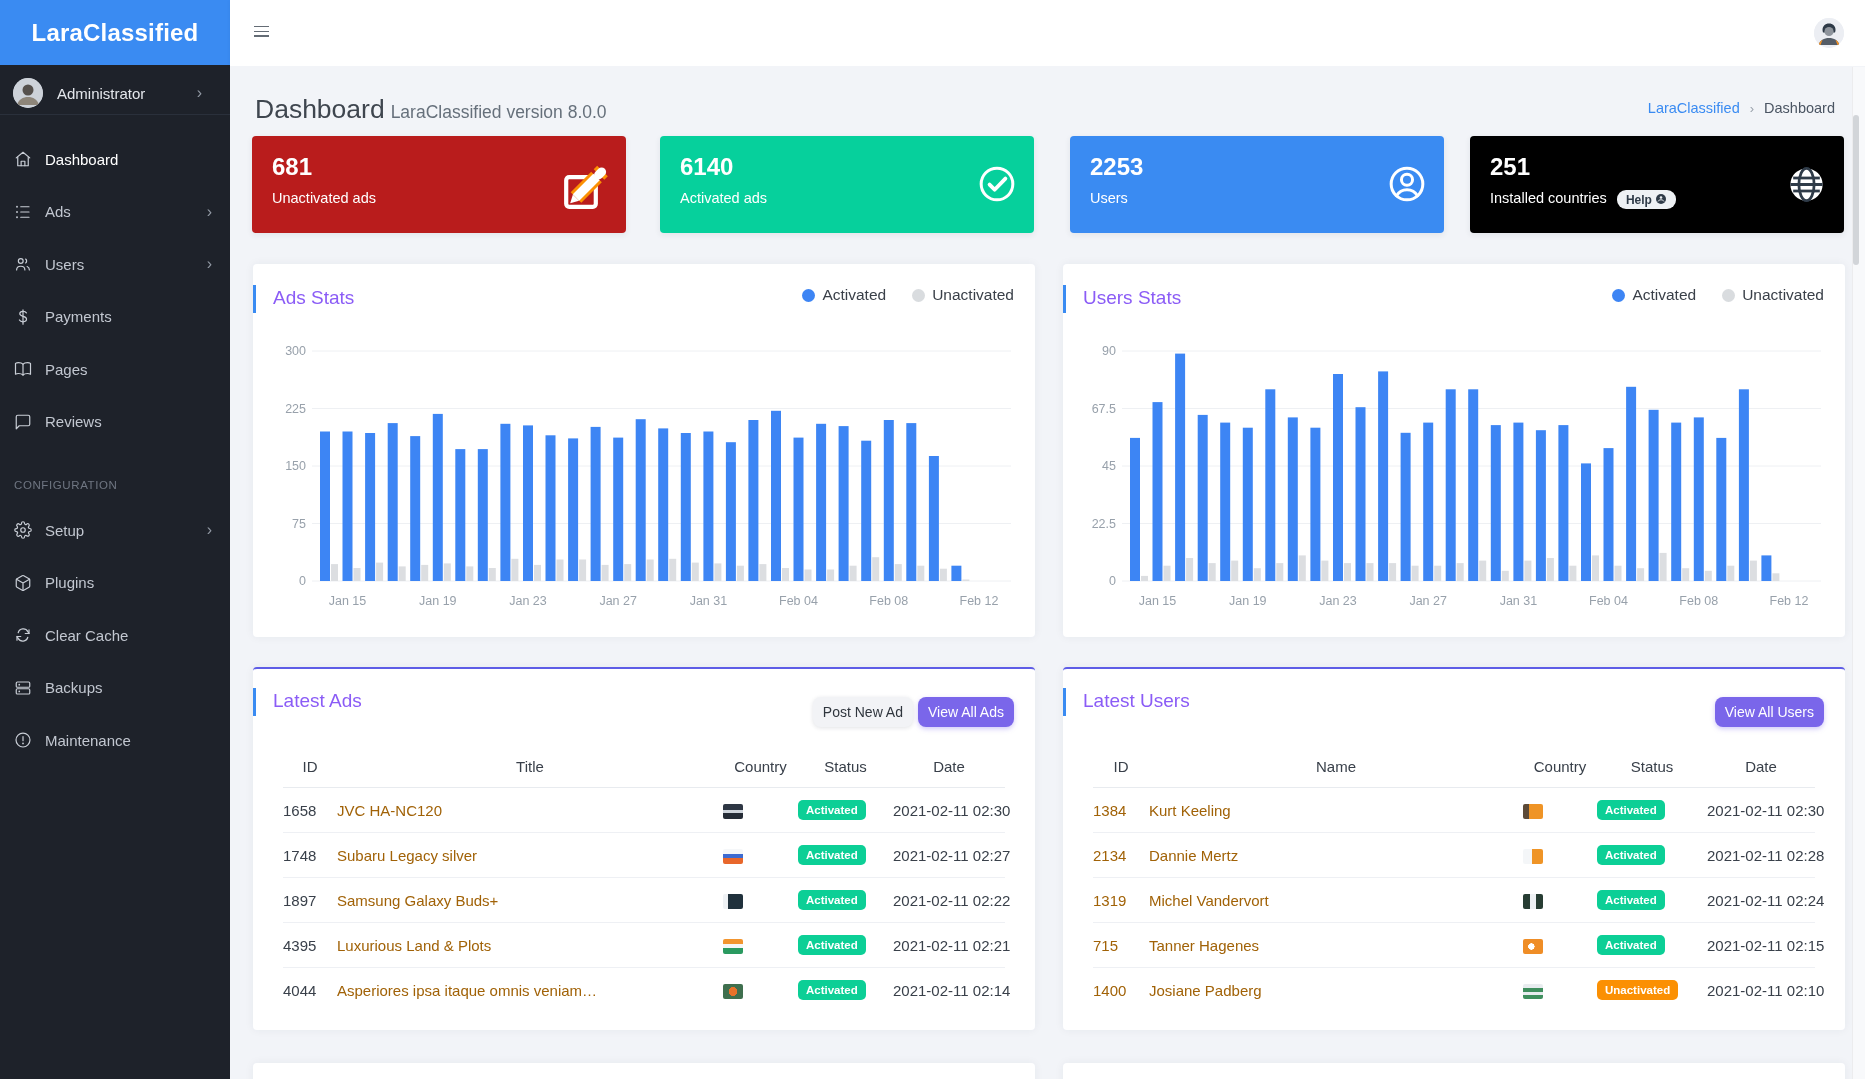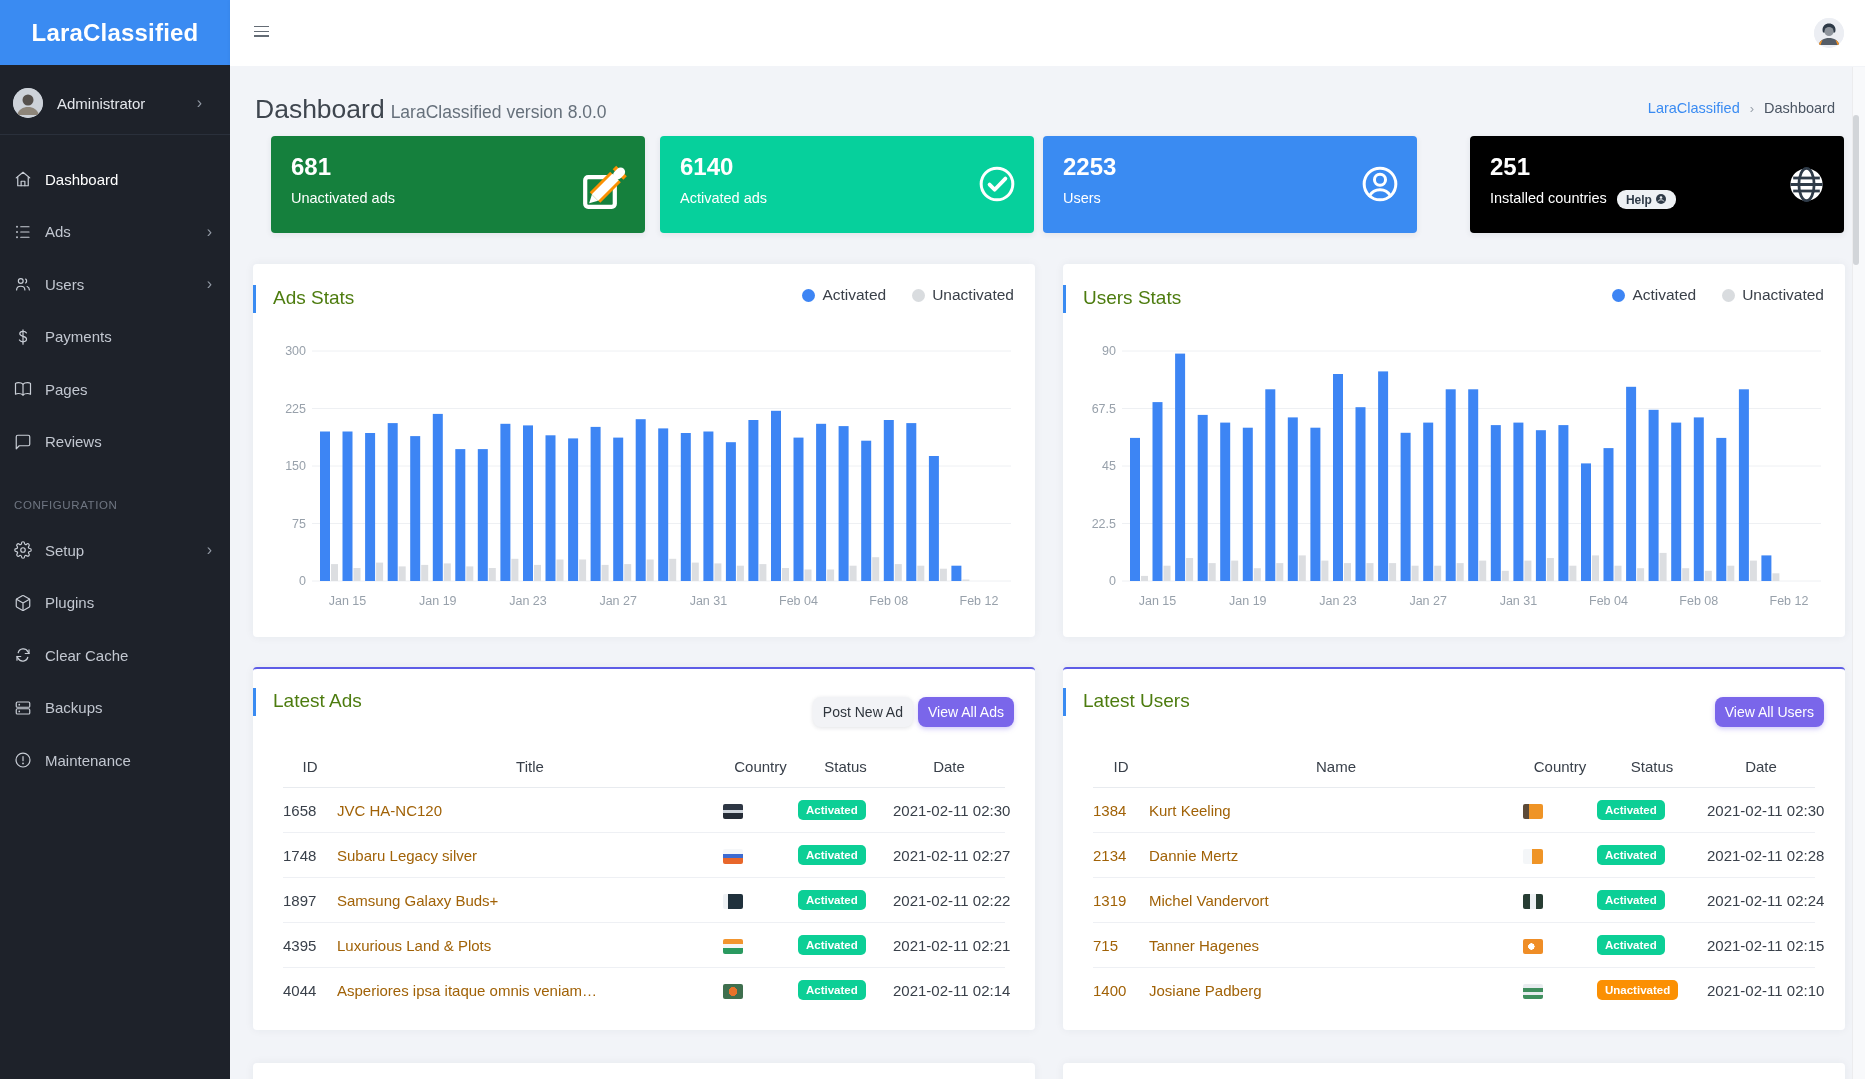--- a/index.html
+++ b/index.html
@@ -1,19 +1,19 @@
 <!DOCTYPE html>
 <html><head>
 <meta charset="utf-8">
 <style>
 *{margin:0;padding:0;box-sizing:border-box}
 html,body{width:1865px;height:1079px;overflow:hidden;font-family:"Liberation Sans",sans-serif;background:#f2f4f8}
 .sidebar{position:absolute;left:0;top:0;width:230px;height:1079px;background:#1e222a}
 .logo{height:65px;background:#3a8bf2;color:#fff;font-size:24px;font-weight:bold;display:flex;align-items:center;justify-content:center;letter-spacing:.2px}
-.adminrow{height:70px;display:flex;align-items:center;padding:7px 28px 0 13px;border-bottom:1px solid #2a303b}
+.adminrow{height:50px;display:flex;align-items:center;padding:7px 28px 0 13px;border-bottom:1px solid #2a303b}
 .adminrow .av{width:30px;height:30px;border-radius:50%;background:#c9ced6;overflow:hidden;flex:none;position:relative}
 .adminrow .nm{color:#e4e7ec;font-size:15px;margin-left:14px;flex:1}
 .chev{color:#9097a2;font-size:16px;font-family:"Liberation Sans",sans-serif}
 .menu{list-style:none;margin-top:18px}
 .menu li{height:52.5px;display:flex;align-items:center;padding:0 18px 0 14px;color:#c2c7d0;font-size:15px}
 .menu li svg{margin-right:13px;flex:none}
 .menu li .lbl{flex:1}
 .menu li.active{color:#fff}
 .menu li.cfg{height:56px;color:#6f7682;font-size:11.5px;letter-spacing:.6px;padding-top:18px}
 .topbar{position:absolute;left:230px;top:0;right:0;height:66px;background:#fff;box-shadow:0 1px 4px rgba(40,50,70,.06)}
@@ -26,21 +26,21 @@
 .phead .sub{font-size:17.5px;color:#66707b;margin-left:6px}
 .crumb{position:absolute;right:10px;top:6px;font-size:14.5px;color:#4b5563}
 .crumb a{color:#3a8bf2;text-decoration:none}
 .crumb .sep{color:#9aa2ac;margin:0 10px;font-size:13px}
 .scard{position:absolute;top:70px;width:374px;height:97px;border-radius:4px;color:#fff;padding:17px 20px;box-shadow:0 2px 6px rgba(40,50,70,.08)}
 .scard .num{font-size:24px;font-weight:bold}
 .scard .lab{font-size:14.5px;margin-top:9px}
 .scard svg.icn{position:absolute;right:18px;top:29px}
 .card{position:absolute;background:#fff;border-radius:4px;box-shadow:0 0 10px rgba(40,50,70,.06)}
 .accent{position:absolute;left:0;top:21px;width:3px;height:28px;background:#3a8bf2}
-.ctitle{position:absolute;left:20px;top:23px;font-size:19px;color:#4d7c0f}
+.ctitle{position:absolute;left:20px;top:23px;font-size:19px;color:#8b5cf6}
 .legend{position:absolute;top:22px;right:21px;font-size:15.5px;color:#3a4049}
 .legend .dot{display:inline-block;width:13px;height:13px;border-radius:50%;vertical-align:-2px;margin-right:7px}
 .legend .g{margin-left:26px}
 .btn{display:inline-block;height:30px;line-height:30px;border-radius:8px;font-size:14px;padding:0 10px;vertical-align:top}
 .btn.light{background:#f2f3f6;color:#2f353d;box-shadow:0 1px 4px rgba(40,50,70,.14)}
 .btn.purple{background:#7a66ea;color:#fff;box-shadow:0 2px 5px rgba(122,102,234,.35);margin-left:5px}
 .btns{position:absolute;top:28px;right:21px}
 table.dt{position:absolute;left:30px;top:75px;width:722px;border-collapse:collapse;table-layout:fixed;font-size:15px;color:#39404a}
 table.dt th{text-align:center;font-weight:normal;padding:14px 0 12px 0;border-bottom:1px solid #e8ebef}
 table.dt td{padding:0;height:45px;border-bottom:1px solid #eef0f4;white-space:nowrap}
@@ -167,21 +167,21 @@
         <circle cx="15" cy="13.5" r="4.6" fill="#8f959d"></circle>
         <path d="M4.5 27c1.2-4.5 5.5-7 10.5-7s9.3 2.5 10.5 7z" fill="#545c66"></path>
         <path d="M4.5 27c.6-2.3 2-4.1 4-5.3l-2 5.3zM25.5 27c-.6-2.3-2-4.1-4-5.3l2 5.3z" fill="#f59224"></path>
       </svg></span>
 </div>
 <div class="content">
   <div class="phead">
     <h1>Dashboard</h1><span class="sub">LaraClassified version 8.0.0</span>
     <span class="crumb"><a>LaraClassified</a><span class="sep">›</span>Dashboard</span>
   </div>
-  <div class="scard" style="left:41px;background:#15803d">
+  <div class="scard" style="left:22px;background:#b91c1c">
     <div class="num">681</div>
       <div class="lab">Unactivated ads</div>
       <svg class="icn" width="44" height="44" viewBox="0 0 44 44">
         <rect x="2.2" y="12.2" width="29.6" height="29.6" rx="3" fill="none" stroke="#fff" stroke-width="4.2"></rect>
         <g stroke="#fb9003" stroke-width="15" fill="none">
           <path d="M12 32.5 L32.5 12"></path>
           <path d="M35 9.5 L38.5 6"></path>
         </g>
         <path d="M12 32.5 L32.5 12" stroke="#fff" stroke-width="9"></path>
         <path d="M34.6 9.9 L37.6 6.9" stroke="#fff" stroke-width="9" stroke-linecap="round"></path>
@@ -189,21 +189,21 @@
       </svg>
   </div>
   <div class="scard" style="left:430px;background:#06d09c">
     <div class="num">6140</div>
       <div class="lab">Activated ads</div>
       <svg class="icn" width="38" height="38" viewBox="0 0 24 24">
         <circle cx="12" cy="12" r="10" stroke="#fff" stroke-width="1.9" fill="none" stroke-linecap="round" stroke-linejoin="round"></circle>
         <path d="M7.3 12.4l3.2 3.2 6.8-7" stroke="#fff" stroke-width="2.4" fill="none" stroke-linecap="round" stroke-linejoin="round"></path>
       </svg>
   </div>
-  <div class="scard" style="left:813px;background:#3a8bf2">
+  <div class="scard" style="left:840px;background:#3a8bf2">
     <div class="num">2253</div>
       <div class="lab">Users</div>
       <svg class="icn" width="38" height="38" viewBox="0 0 24 24">
         <circle cx="12" cy="12" r="10" stroke="#fff" stroke-width="1.9" fill="none" stroke-linecap="round" stroke-linejoin="round"></circle>
         <circle cx="12" cy="9.3" r="3.5" stroke="#fff" stroke-width="1.9" fill="none" stroke-linecap="round" stroke-linejoin="round"></circle>
         <path d="M5.4 19.4a7.6 7.6 0 0 1 13.2 0" stroke="#fff" stroke-width="1.9" fill="none" stroke-linecap="round" stroke-linejoin="round"></path>
       </svg>
   </div>
   <div class="scard" style="left:1240px;background:#000000">
     <div class="num">251</div>

